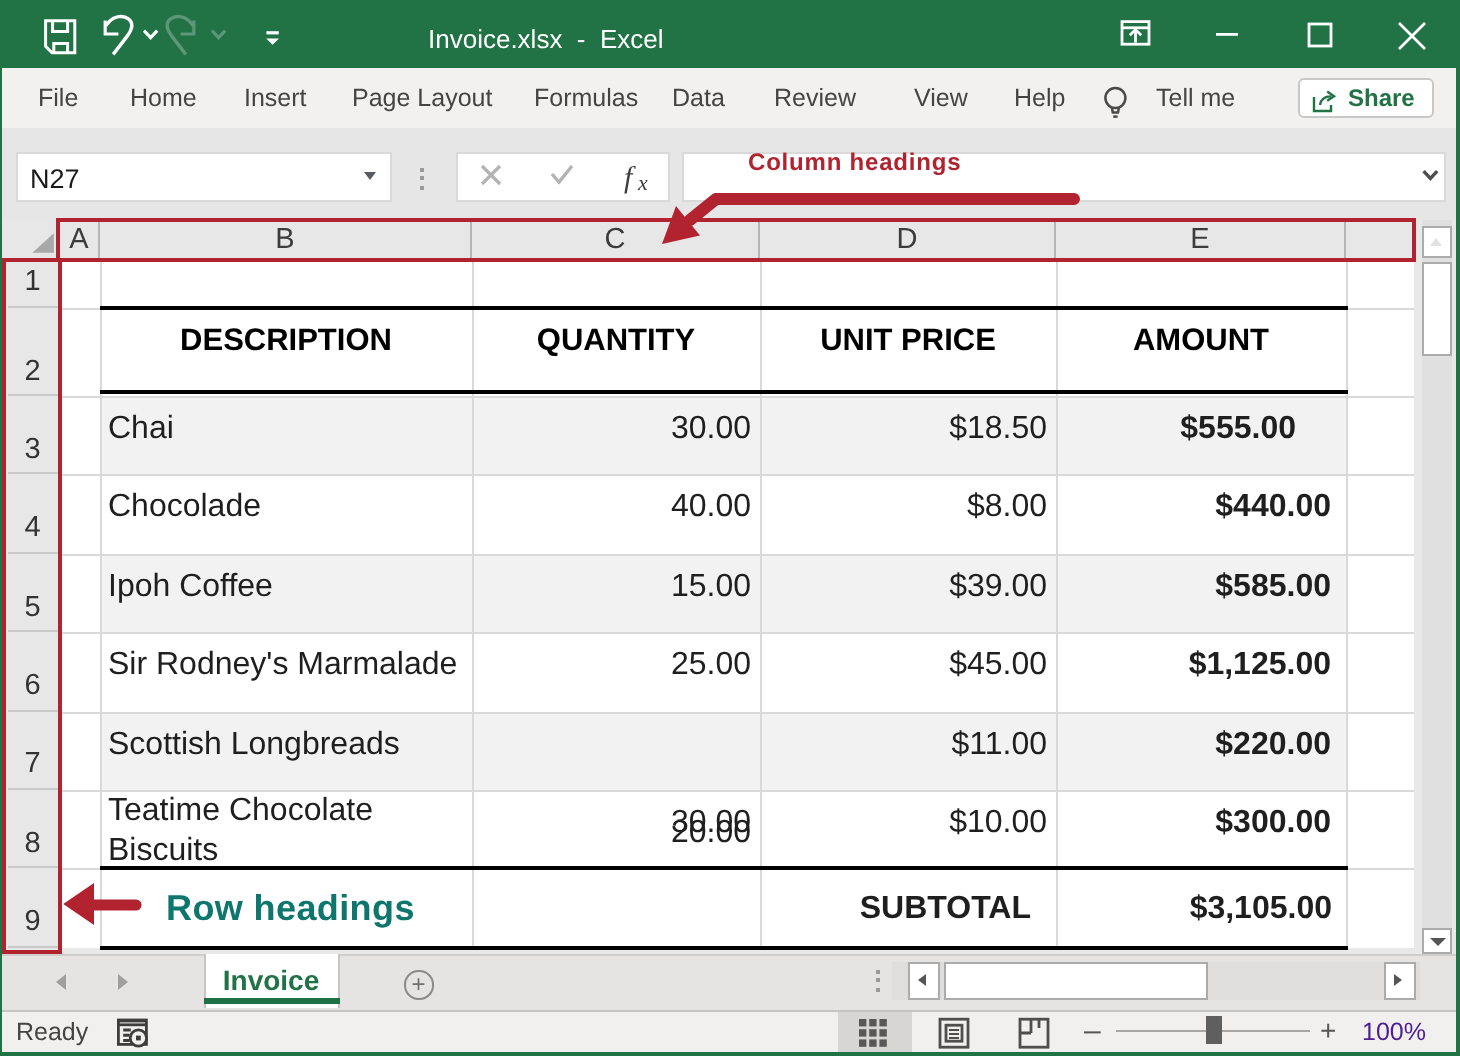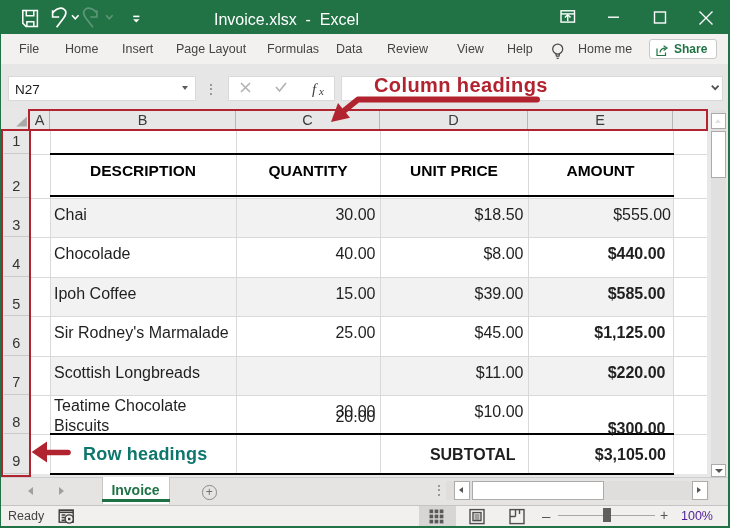--- a/index.html
+++ b/index.html
@@ -27,21 +27,21 @@
 
   <g stroke="#5d9678" stroke-width="1.7" fill="none">
     <path d="M92.9 27.2 L86 18.2 C83.2 14.4 82.9 11.2 85.3 9.4 C87.9 7.4 92.2 8 94.9 10.8 L96.6 12.8"></path>
     <path d="M96.9 10.3 V17 H90.3" stroke-width="1.6"></path>
   </g>
   <path d="M106 15.3 l3.3 3.5 3.3 -3.5" stroke="#5d9678" stroke-width="1.6" fill="none"></path>
 
   <path d="M133.2 16.4 h6.2" stroke="#fff" stroke-width="1.6"></path>
   <polygon points="133.1,19.2 139.5,19.2 136.3,22.4" fill="#fff"></polygon>
 </svg>
-<div class="abs" style="left:214px;top:3px;height:33px;line-height:33px;color:#fff;font-size:16px;">Invoice.xlsx&nbsp;&nbsp;-&nbsp;&nbsp;Excel</div>
+<div class="abs" style="left:214px;top:3px;height:33px;line-height:33px;color:#fff;font-size:13px;">Invoice.xlsx&nbsp;&nbsp;-&nbsp;&nbsp;Excel</div>
 <svg class="abs" style="left:550px;top:0;" width="180" height="34" viewBox="0 0 180 34">
 
   <g stroke="#fff" stroke-width="1.4" fill="none">
     <rect x="11" y="10.8" width="13.5" height="11.3"></rect>
     <path d="M11 13.9 h13.5"></path>
     <path d="M17.75 21.3 V15.4"></path>
     <path d="M14.9 17.6 L17.75 14.8 L20.6 17.6"></path>
   </g>
 
   <path d="M58 17.2 h11" stroke="#fff" stroke-width="1.4"></path>
@@ -55,21 +55,21 @@
 <div class="abs menu" style="top:34px;left:0;width:730px;height:30px;font-size:12.5px;color:#444;">
   <span class="abs" style="left:19px;top:8px;">File</span>
   <span class="abs" style="left:65px;top:8px;">Home</span>
   <span class="abs" style="left:122px;top:8px;">Insert</span>
   <span class="abs" style="left:176px;top:8px;text-align:center;">Page Layout</span>
   <span class="abs" style="left:267px;top:8px;">Formulas</span>
   <span class="abs" style="left:336px;top:8px;">Data</span>
   <span class="abs" style="left:387px;top:8px;">Review</span>
   <span class="abs" style="left:457px;top:8px;">View</span>
   <span class="abs" style="left:507px;top:8px;">Help</span>
-  <span class="abs" style="left:578px;top:8px;">Home me</span>
+  <span class="abs" style="left:578px;top:8px;">Tell me</span>
 </div>
 <svg class="abs" style="left:548px;top:40px;" width="24" height="22" viewBox="0 0 24 22">
   <g stroke="#4a4a4a" stroke-width="1.25" fill="none">
     <circle cx="9.7" cy="9" r="5"></circle>
     <path d="M7.9 13.6 l0.5 2.6 h2.6 l0.5 -2.6"></path>
     <path d="M8.6 18.3 h2.2"></path>
   </g>
 </svg>
 <div class="abs" style="left:649px;top:38.5px;width:67.5px;height:20.5px;border:1px solid #c8c8c8;border-radius:3px;background:#fff;"></div>
 <svg class="abs" style="left:656px;top:45px;" width="14" height="12" viewBox="0 0 14 12">
@@ -93,21 +93,21 @@
 <svg class="abs" style="left:236px;top:78px;" width="100" height="20" viewBox="0 0 100 20">
   <path d="M5 5 l9 9 M14 5 l-9 9" stroke="#b3b3b3" stroke-width="1.6" fill="none"></path>
   <path d="M40 9 l3.5 4 6.5 -8" stroke="#b3b3b3" stroke-width="1.7" fill="none"></path>
   <text x="76" y="15.5" font-size="15" font-style="italic" font-family="Liberation Serif, serif" fill="#3d3d3d">f</text>
   <text x="83" y="17" font-size="11" font-style="italic" font-family="Liberation Serif, serif" fill="#3d3d3d">x</text>
 </svg>
 <svg class="abs" style="left:708px;top:82px;" width="14" height="12" viewBox="0 0 14 12">
   <path d="M3.8 3.6 l3.4 3.6 3.4 -3.6" stroke="#4e4e4e" stroke-width="1.7" fill="none"></path>
 </svg>
 
-<div class="abs" style="left:374px;top:74px;font-size:20px;font-weight:bold;color:#b22330;letter-spacing:.4px;">Column headings</div>
+<div class="abs" style="left:374px;top:74px;font-size:12px;font-weight:bold;color:#b22330;letter-spacing:.4px;">Column headings</div>
 
 <div class="abs" style="left:0;top:110px;width:730px;height:367px;background:#e8e8e8;"></div>
 
 <div class="abs" style="left:30px;top:130px;width:677px;height:344px;background:#fff;"></div>
 
 <div class="abs" style="left:0;top:110px;width:708px;height:20.5px;background:#e7e7e7;"></div>
 
 <svg class="abs" style="left:0;top:110px;" width="30" height="21" viewBox="0 0 30 21">
   <polygon points="26.9,6.6 26.9,16.4 16.2,16.4" fill="#a8a8a8"></polygon>
 </svg>
@@ -168,41 +168,41 @@
 <style>
   .th { height:42px; line-height:34px; text-align:center; font-weight:bold; font-size:15.5px; color:#000; }
   .cL { position:absolute; font-size:16px; color:#1f1f1f; }
   .cR { position:absolute; font-size:16px; color:#1f1f1f; text-align:right; }
 </style>
 
 <div id="data">
     <div class="cL" style="left:54px;top:198px;height:39.4px;line-height:34.4px;">Chai</div>
     <div class="cR" style="right:354.5px;top:198px;height:39.4px;line-height:34.4px;">30.00</div>
     <div class="cR" style="right:206.5px;top:198px;height:39.4px;line-height:34.4px;">$18.50</div>
-    <div class="cR" style="right:59px;top:198px;height:39.4px;line-height:34.4px;font-weight:normal;margin-left:34px;">$555.00</div>
+    <div class="cR" style="right:82px;top:198px;height:39.4px;line-height:34.4px;font-weight:bold;margin-left:34px;">$555.00</div>
     <div class="cL" style="left:54px;top:237.4px;height:39.4px;line-height:34.4px;">Chocolade</div>
     <div class="cR" style="right:354.5px;top:237.4px;height:39.4px;line-height:34.4px;">40.00</div>
     <div class="cR" style="right:206.5px;top:237.4px;height:39.4px;line-height:34.4px;">$8.00</div>
     <div class="cR" style="right:64.5px;top:237.4px;height:39.4px;line-height:34.4px;font-weight:bold;">$440.00</div>
     <div class="cL" style="left:54px;top:276.8px;height:39.4px;line-height:34.4px;">Ipoh Coffee</div>
     <div class="cR" style="right:354.5px;top:276.8px;height:39.4px;line-height:34.4px;">15.00</div>
     <div class="cR" style="right:206.5px;top:276.8px;height:39.4px;line-height:34.4px;">$39.00</div>
     <div class="cR" style="right:64.5px;top:276.8px;height:39.4px;line-height:34.4px;font-weight:bold;">$585.00</div>
     <div class="cL" style="left:54px;top:316.2px;height:39.4px;line-height:34.4px;">Sir Rodney's Marmalade</div>
     <div class="cR" style="right:354.5px;top:316.2px;height:39.4px;line-height:34.4px;">25.00</div>
     <div class="cR" style="right:206.5px;top:316.2px;height:39.4px;line-height:34.4px;">$45.00</div>
     <div class="cR" style="right:64.5px;top:316.2px;height:39.4px;line-height:34.4px;font-weight:bold;">$1,125.00</div>
     <div class="cL" style="left:54px;top:355.6px;height:39.4px;line-height:34.4px;">Scottish Longbreads</div>
     <div class="cR" style="right:354.5px;top:355.6px;height:39.4px;line-height:34.4px;margin-top:44px;">20.00</div>
     <div class="cR" style="right:206.5px;top:355.6px;height:39.4px;line-height:34.4px;">$11.00</div>
     <div class="cR" style="right:64.5px;top:355.6px;height:39.4px;line-height:34.4px;font-weight:bold;">$220.00</div>
     <div class="cL" style="left:54px;top:395px;height:39.4px;display:flex;flex-direction:column;justify-content:center;line-height:20px;padding-top:2px;">Teatime Chocolate<br>Biscuits</div>
     <div class="cR" style="right:354.5px;top:395px;height:39.4px;line-height:34.4px;">30.00</div>
     <div class="cR" style="right:206.5px;top:395px;height:39.4px;line-height:34.4px;">$10.00</div>
-    <div class="cR" style="right:64.5px;top:395px;height:39.4px;line-height:34.4px;font-weight:bold;margin-top:17px;">$300.00</div>
+    <div class="cR" style="right:64.5px;top:395px;height:39.4px;line-height:34.4px;font-weight:bold;">$300.00</div>
     <div class="cR" style="right:214.5px;top:434.4px;height:39.2px;line-height:42px;font-weight:bold;font-size:16px;">SUBTOTAL</div>
     <div class="cR" style="right:64px;top:434.4px;height:39.2px;line-height:42px;font-weight:bold;">$3,105.00</div>
   </div>
 
 <div class="abs" style="left:28px;top:109px;width:679.5px;height:21.8px;border:2.5px solid #b22330;"></div>
 <div class="abs" style="left:1px;top:129px;width:30px;height:348px;border:2.5px solid #b22330;"></div>
 <svg class="abs" style="left:325px;top:92px;" width="220" height="38" viewBox="0 0 220 38">
   <path d="M212 7.5 L33 7.5 L20 18" stroke="#b22330" stroke-width="6" fill="none" stroke-linecap="round" stroke-linejoin="round"></path>
   <polygon points="6,30 13,11 25,25.8" fill="#b22330"></polygon>
 </svg>

